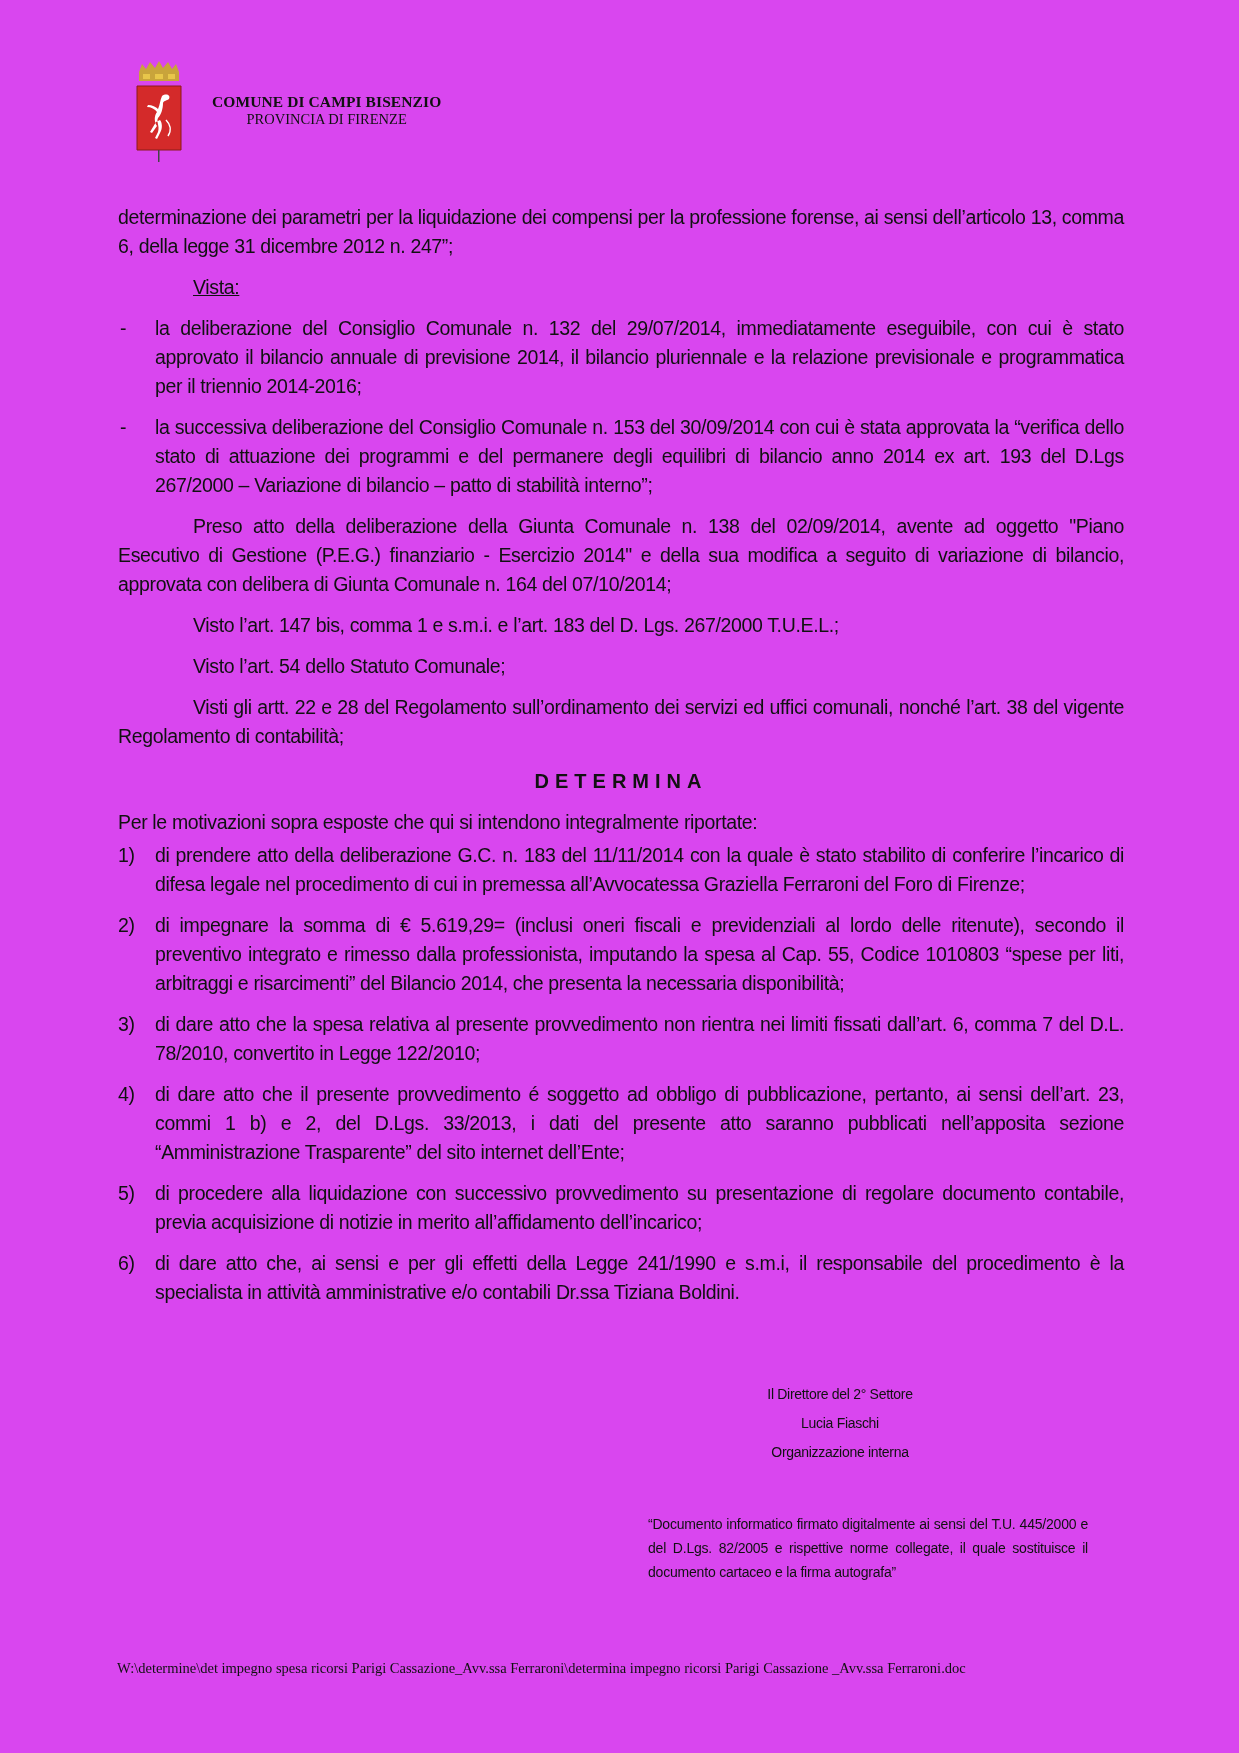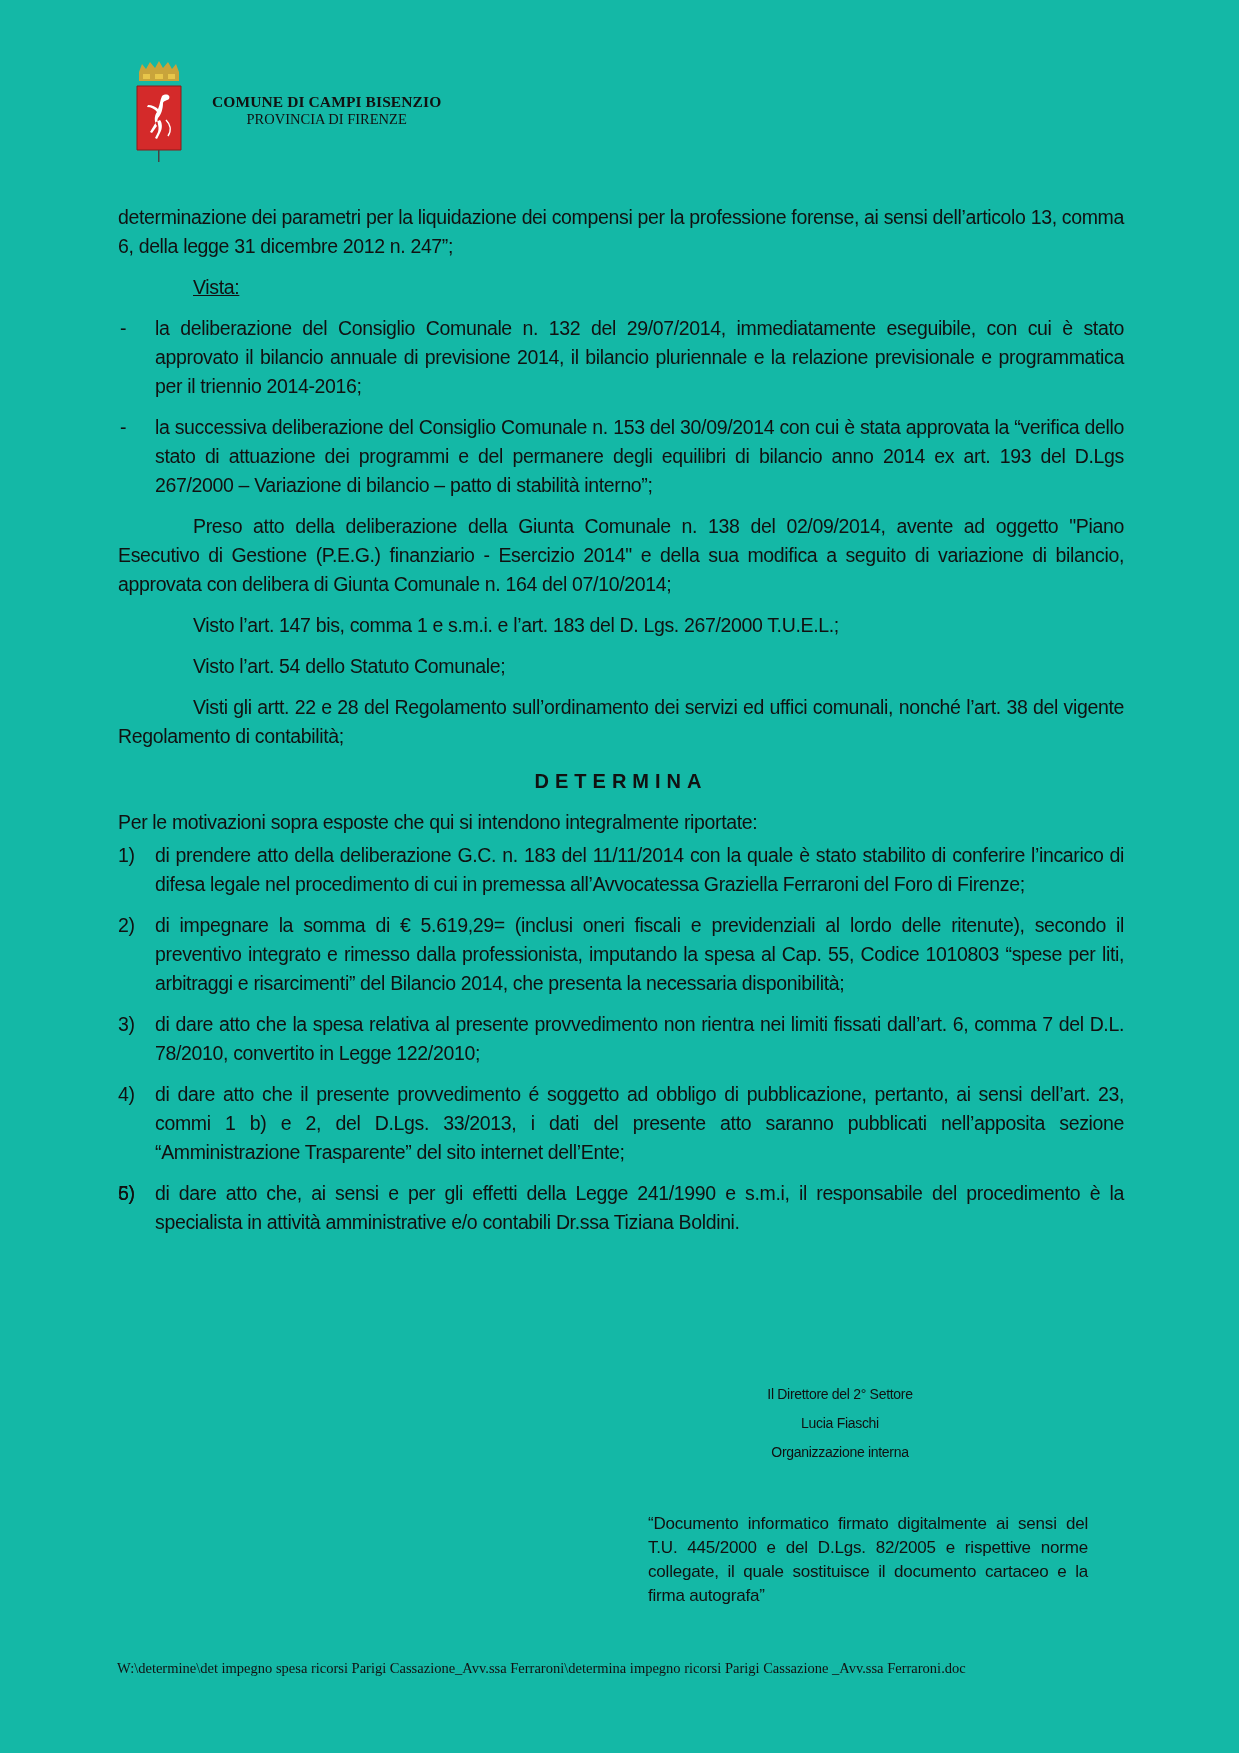--- a/index.html
+++ b/index.html
@@ -1,17 +1,17 @@
 <!DOCTYPE html>
 <html><head>
 <meta charset="utf-8">
 <style>
   html, body { margin: 0; padding: 0; background: #ffffff; }
   body { width: 1239px; height: 1753px; position: relative; overflow: hidden; color: #111; }
-  .page { position: absolute; left: 0; top: 0; width: 1239px; height: 1753px; background: #14b8a6; }
+  .page { position: absolute; left: 0; top: 0; width: 1239px; height: 1753px; background: #d946ef; }
 
   .header { position: absolute; left: 136px; top: 60px; width: 360px; height: 110px; }
   .crest { position: absolute; left: 0; top: 0; width: 46px; height: 104px; }
   .org { position: absolute; left: 76px; top: 33px; font-family: "Liberation Serif", serif; text-align: center; }
   .org-name { font-size: 15.5px; font-weight: bold; letter-spacing: 0.1px; line-height: 18px; }
   .org-prov { font-size: 14.5px; line-height: 17px; }
 
   .body { position: absolute; left: 118px; top: 203px; width: 1006px;
           font-family: "Liberation Sans", sans-serif; font-size: 19.5px; line-height: 29px; letter-spacing: -0.35px; }
   .p { margin: 0 0 12px 0; text-align: justify; }
@@ -19,21 +19,21 @@
   .indent-only { padding-left: 75px; text-decoration: underline; }
   .dash-item, .num-item { position: relative; padding-left: 37px; margin: 0 0 12px 0; text-align: justify; }
   .dash-item .mark, .num-item .mark { position: absolute; left: 0; top: 0; }
   .dash-item .mark { left: 2px; }
   .heading { text-align: center; font-weight: bold; letter-spacing: 6px; margin: 16px 0 12px 0; font-size: 20px; }
 
   .sign { position: absolute; left: 690px; top: 1380px; width: 300px; text-align: center;
           font-family: "Liberation Sans", sans-serif; font-size: 14px; line-height: 29px; letter-spacing: -0.3px; }
 
   .note { position: absolute; left: 648px; top: 1512px; width: 440px; text-align: justify;
-          font-family: "Liberation Sans", sans-serif; font-size: 17px; line-height: 24px; letter-spacing: -0.2px; }
+          font-family: "Liberation Sans", sans-serif; font-size: 14px; line-height: 24px; letter-spacing: -0.2px; }
 
   .footer { position: absolute; left: 117px; top: 1659px; width: 1000px;
             font-family: "Liberation Serif", serif; font-size: 14.5px; line-height: 18px; white-space: nowrap; }
 </style>
 </head>
 <body>
 
 <div class="page">
 
   <div class="header">
@@ -89,20 +89,21 @@
     <div class="num-item">
       <span class="mark">3)</span>
       <span>di dare atto che la spesa relativa al presente provvedimento non rientra nei limiti fissati dall’art. 6, comma 7 del D.L. 78/2010, convertito in Legge 122/2010;</span>
     </div>
     <div class="num-item">
       <span class="mark">4)</span>
       <span>di dare atto che il presente provvedimento é soggetto ad obbligo di pubblicazione, pertanto, ai sensi dell’art. 23, commi 1 b) e 2, del D.Lgs. 33/2013, i dati del presente atto saranno pubblicati nell’apposita sezione “Amministrazione Trasparente” del sito internet dell’Ente;</span>
     </div>
     <div class="num-item">
       <span class="mark">5)</span>
+      <span>di procedere alla liquidazione con successivo provvedimento su presentazione di regolare documento contabile, previa acquisizione di notizie in merito all’affidamento dell’incarico;</span>
     </div>
     <div class="num-item">
       <span class="mark">6)</span>
       <span>di dare atto che, ai sensi e per gli effetti della Legge 241/1990 e s.m.i, il responsabile del procedimento è la specialista in attività amministrative e/o contabili Dr.ssa Tiziana Boldini.</span>
     </div>
   </div>
 
   <div class="sign">
     <div>Il Direttore del 2° Settore</div>
     <div>Lucia Fiaschi</div>

